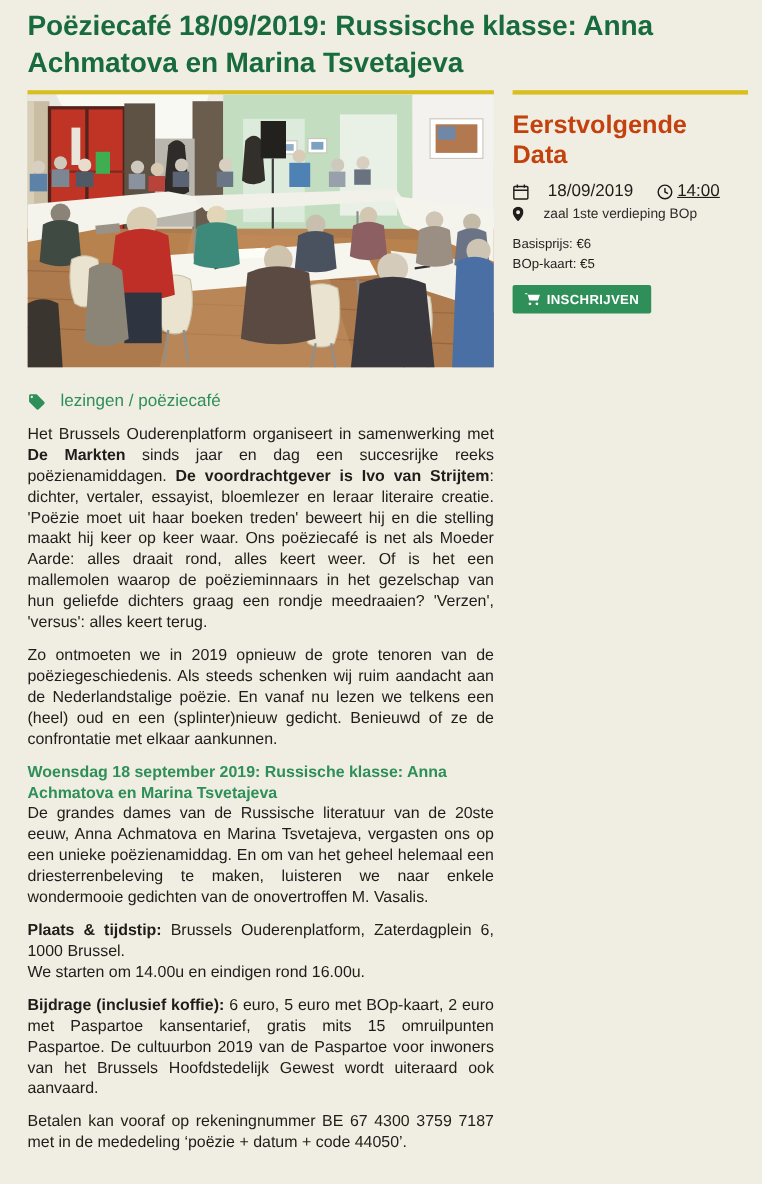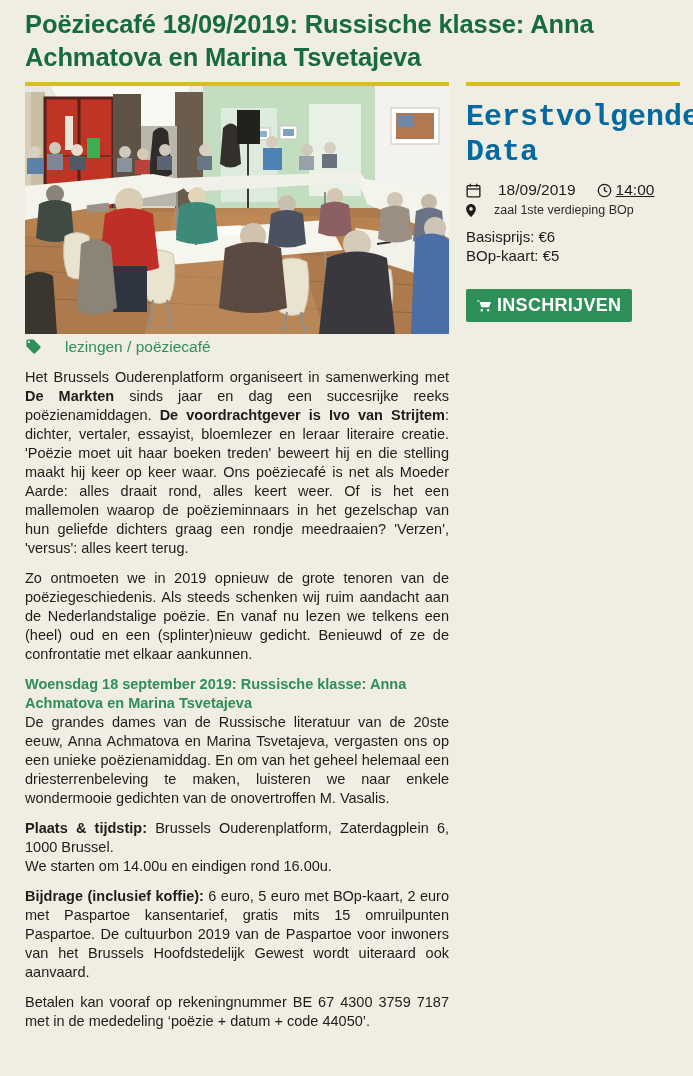--- a/index.html
+++ b/index.html
@@ -20,54 +20,53 @@
     color:#186b3c;
     letter-spacing:-0.1px;
   }
   .columns{display:flex;gap:17px;align-items:flex-start;}
   .main-col{width:424px;flex:0 0 424px;}
   .side-col{width:214px;flex:0 0 214px;}
   .rule{height:4px;background:#d9bf1e;}
   .photo-svg{display:block;width:424px;height:248px;background:#ded9cc;}
   
   .tagline{
-    margin-top:4px;
-    display:flex;align-items:flex-start;gap:23px;
+    margin-top:22px;
+    display:flex;align-items:flex-end;gap:13px;
     color:#2e8f58;font-size:15.5px;
   }
   .tagline .tag-ic{display:inline-flex;}
   
   .article p{
     margin:11px 0 0 0;
     font-size:14.5px;line-height:19px;
     text-align:justify;
     color:#1e1d1a;
   }
   .article p.first{margin-top:12px;}
   .article p.ghead{color:#2e8f58;font-weight:bold;text-align:left;margin-bottom:0;}
   .article p.tight{margin-top:0;}
   .article span.b{font-weight:bold;}
   
   .side-heading{
     margin:14px 0 12px 0;
-    font-size:30px;font-weight:bold;line-height:1.15;
-    color:#0369a1;
-    font-family:Liberation Mono, monospace;
+    font-size:23px;font-weight:bold;line-height:1.15;
+    color:#c2410c;
   }
   .date-row{display:flex;align-items:center;gap:17px;font-size:15.5px;color:#1e1d1a;}
   .date-row .time-part{display:flex;align-items:center;gap:4px;margin-left:4px;text-decoration:underline;}
   .loc-row{display:flex;align-items:center;gap:18px;margin-top:4px;font-size:12.5px;color:#2c2c28;}
-  .price-list{margin-top:11px;font-size:15px;line-height:18.5px;color:#1e1d1a;}
+  .price-list{margin-top:11px;font-size:12px;line-height:18.5px;color:#1e1d1a;}
   .subscribe-btn{
-    margin-top:24px;
+    margin-top:10px;
     display:inline-flex;align-items:center;gap:6px;
     background:#2e8f58;color:#ffffff;
     border:none;border-radius:2px;
     font-family:"Liberation Sans",sans-serif;
-    font-size:18px;font-weight:bold;letter-spacing:.3px;
+    font-size:12px;font-weight:bold;letter-spacing:.3px;
     padding:6px 11px;cursor:pointer;
   }
 </style>
 </head>
 <body>
 
 <div class="container">
 
   <h1 class="page-title">Poëziecafé 18/09/2019: Russische klasse: Anna Achmatova en Marina Tsvetajeva</h1>
 

